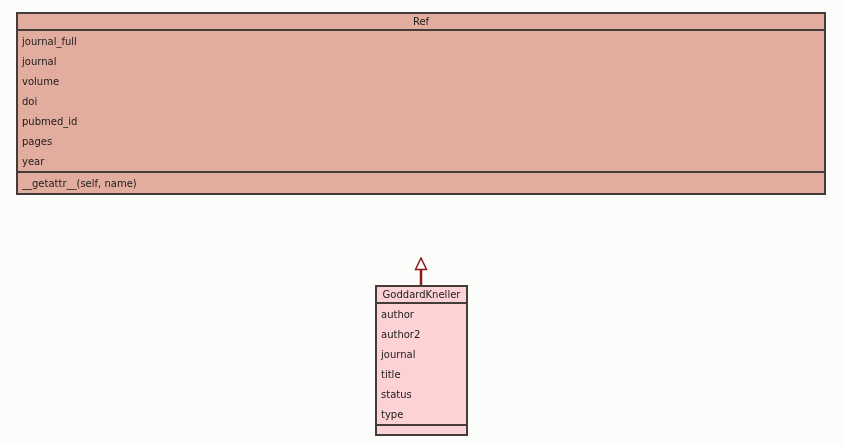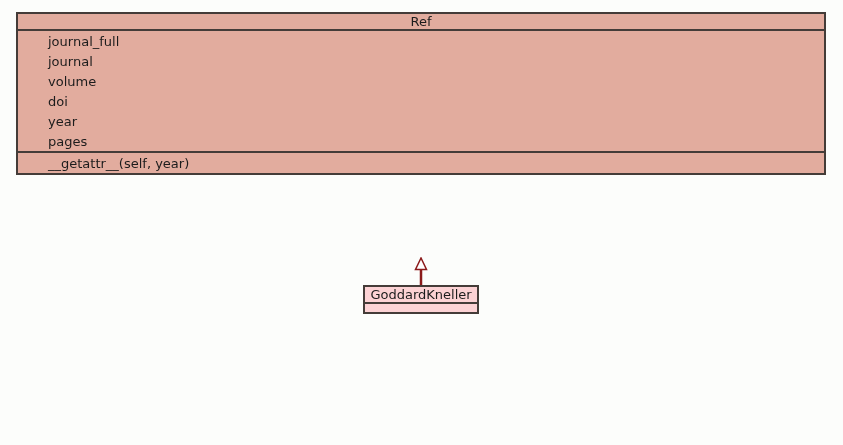--- a/index.html
+++ b/index.html
@@ -7,60 +7,69 @@
     width: 843px; height: 445px;
     background: #fcfdfb;
     font-family: "DejaVu Sans", "Liberation Sans", sans-serif;
     position: relative;
     overflow: hidden;
   }
   .uml-class {
     position: absolute;
     border: 2px solid #443c38;
     color: #1c1c1c;
-    font-size: 13px;
+    font-size: 10px;
   }
   .ref-class   { left: 16px;  top: 12px;  width: 810px; background: #e2ac9e; }
-  .child-class { left: 363px; top: 285px; width: 116px;  background: #fcd2d4; }
+  .child-class { left: 375px; top: 285px; width: 93px;  background: #fcd2d4; }
   .class-title {
     height: 17px;
     display: flex; align-items: center; justify-content: center;
     border-bottom: 2px solid #443c38;
     white-space: nowrap; overflow: hidden;
   }
   .compartment { border-bottom: 2px solid #443c38; }
   .compartment.last { border-bottom: none; }
   .member-row {
     height: 20px;
     display: flex; align-items: center;
     padding-left: 4px; padding-right: 2px;
-    white-space: nowrap; overflow: hidden; margin-left: 26px;
+    white-space: nowrap; overflow: hidden;
   }
   .empty-compartment { height: 8px; }
   .arrow-svg { position: absolute; left: 411px; top: 257px; }
 </style>
 </head>
 <body>
 
 <div class="uml-class ref-class">
   <div class="class-title">Ref</div>
   <div class="compartment">
     <div class="member-row">journal_full</div>
     <div class="member-row">journal</div>
     <div class="member-row">volume</div>
     <div class="member-row">doi</div>
+    <div class="member-row">pubmed_id</div>
+    <div class="member-row">pages</div>
     <div class="member-row">year</div>
-    <div class="member-row">pages</div>
   </div>
   <div class="compartment last">
-    <div class="member-row">__getattr__(self, year)</div>
+    <div class="member-row">__getattr__(self, name)</div>
   </div>
 </div>
 
 <svg class="arrow-svg" width="20" height="28" viewBox="0 0 20 28">
   <line x1="10" y1="12" x2="10" y2="28" stroke="#8b1a1a" stroke-width="2.5"></line>
   <polygon points="10,1 4.5,12.5 15.5,12.5" fill="#fefefe" stroke="#8b1a1a" stroke-width="1.5"></polygon>
 </svg>
 
 <div class="uml-class child-class">
   <div class="class-title">GoddardKneller</div>
+  <div class="compartment">
+    <div class="member-row">author</div>
+    <div class="member-row">author2</div>
+    <div class="member-row">journal</div>
+    <div class="member-row">title</div>
+    <div class="member-row">status</div>
+    <div class="member-row">type</div>
+  </div>
   <div class="compartment last empty-compartment"></div>
 </div>
 
 </body></html>

